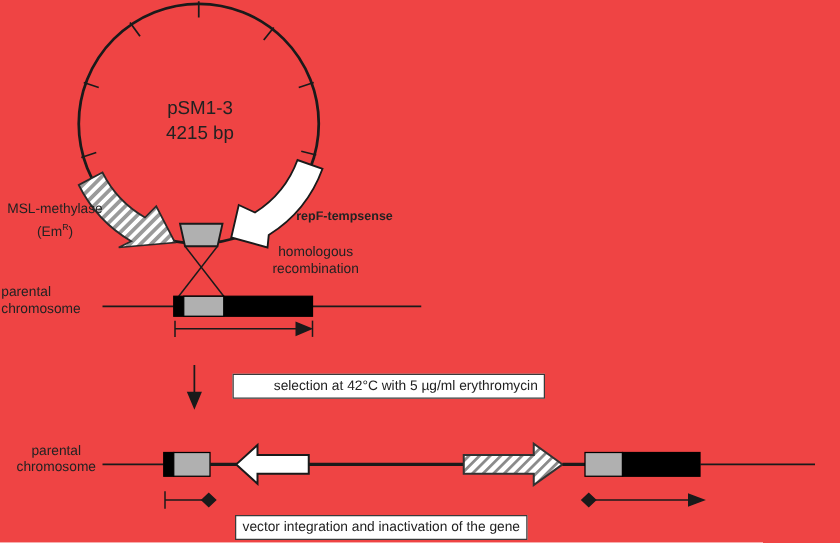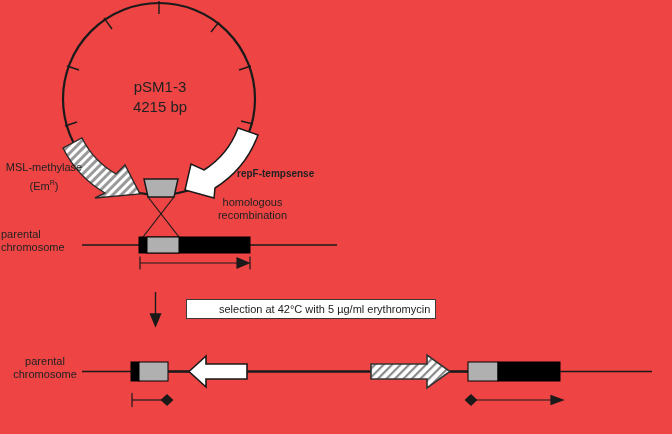--- a/index.html
+++ b/index.html
@@ -125,14 +125,15 @@
     <div>chromosome</div>
   </div>
 
   <div class="boxed selbox">selection at 42°C with 5 µg/ml erythromycin</div>
 
   <div class="lbl modified">
     <div>parental</div>
     <div>chromosome</div>
   </div>
 
+  <div class="boxed vecbox">vector integration and inactivation of the gene</div>
 
 </div>
 
 </body></html>

